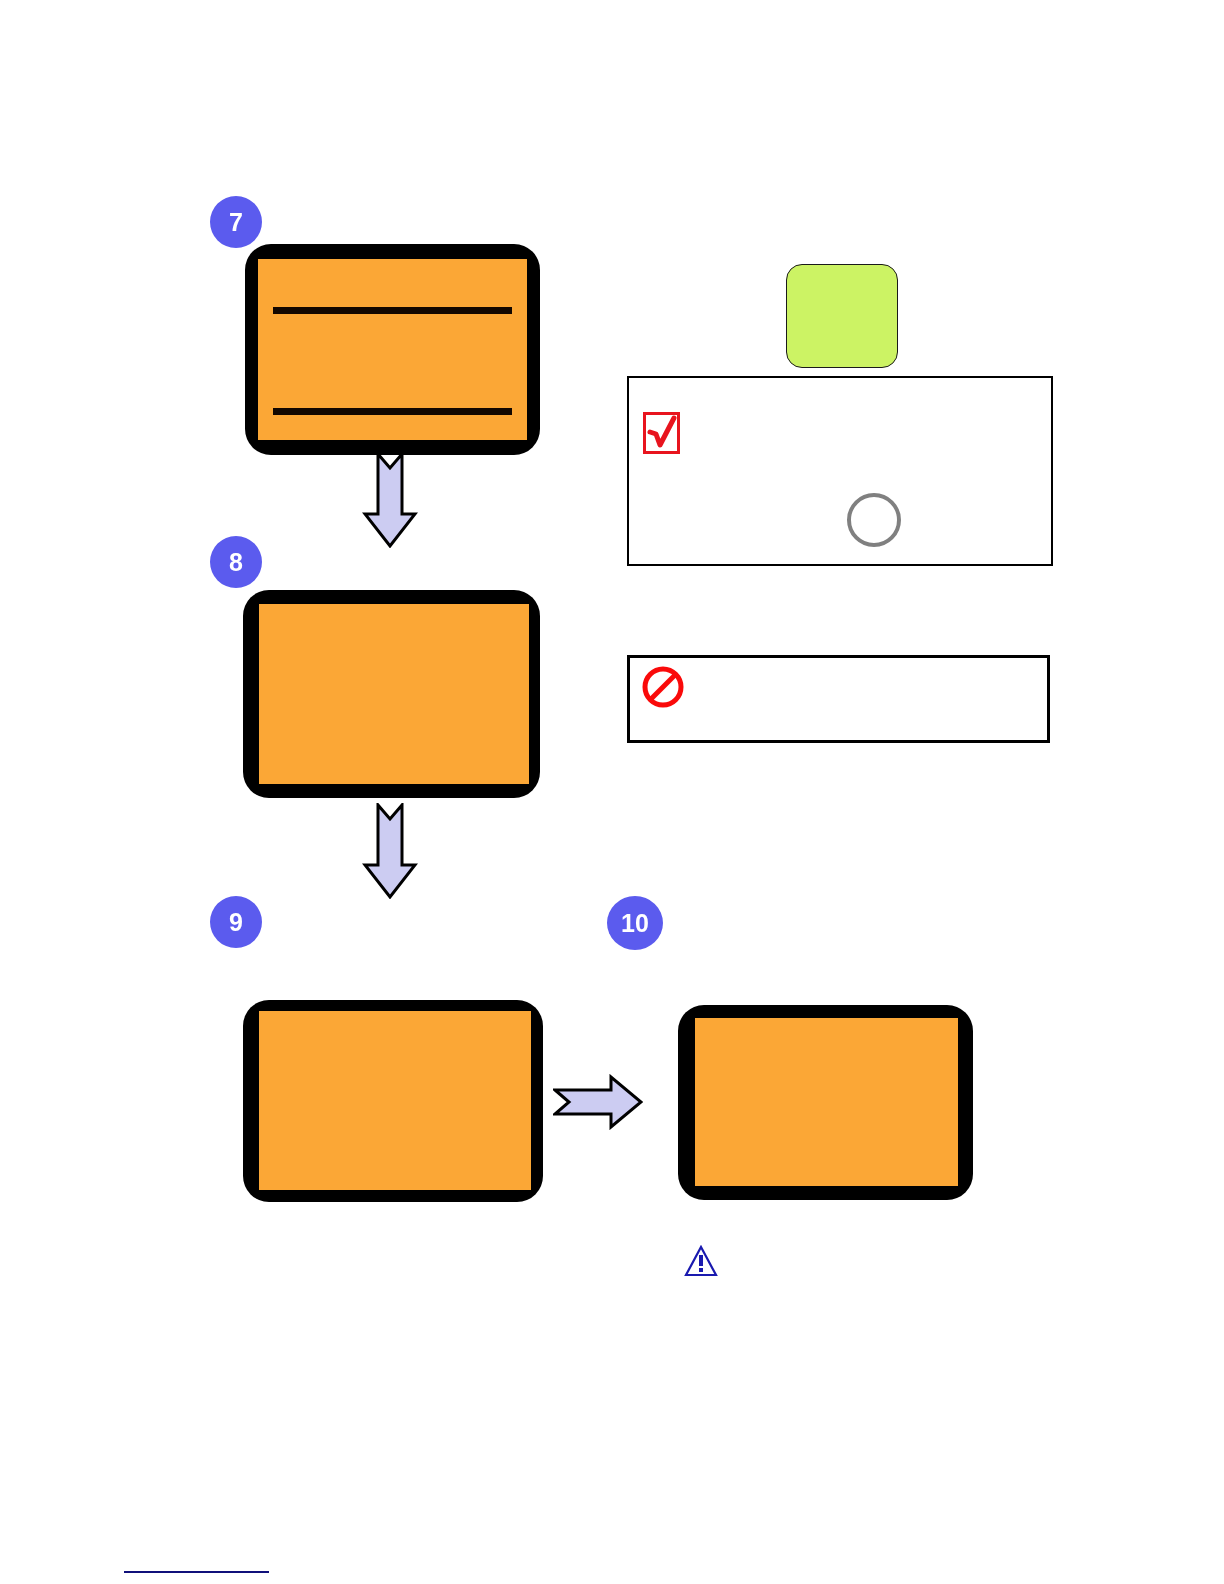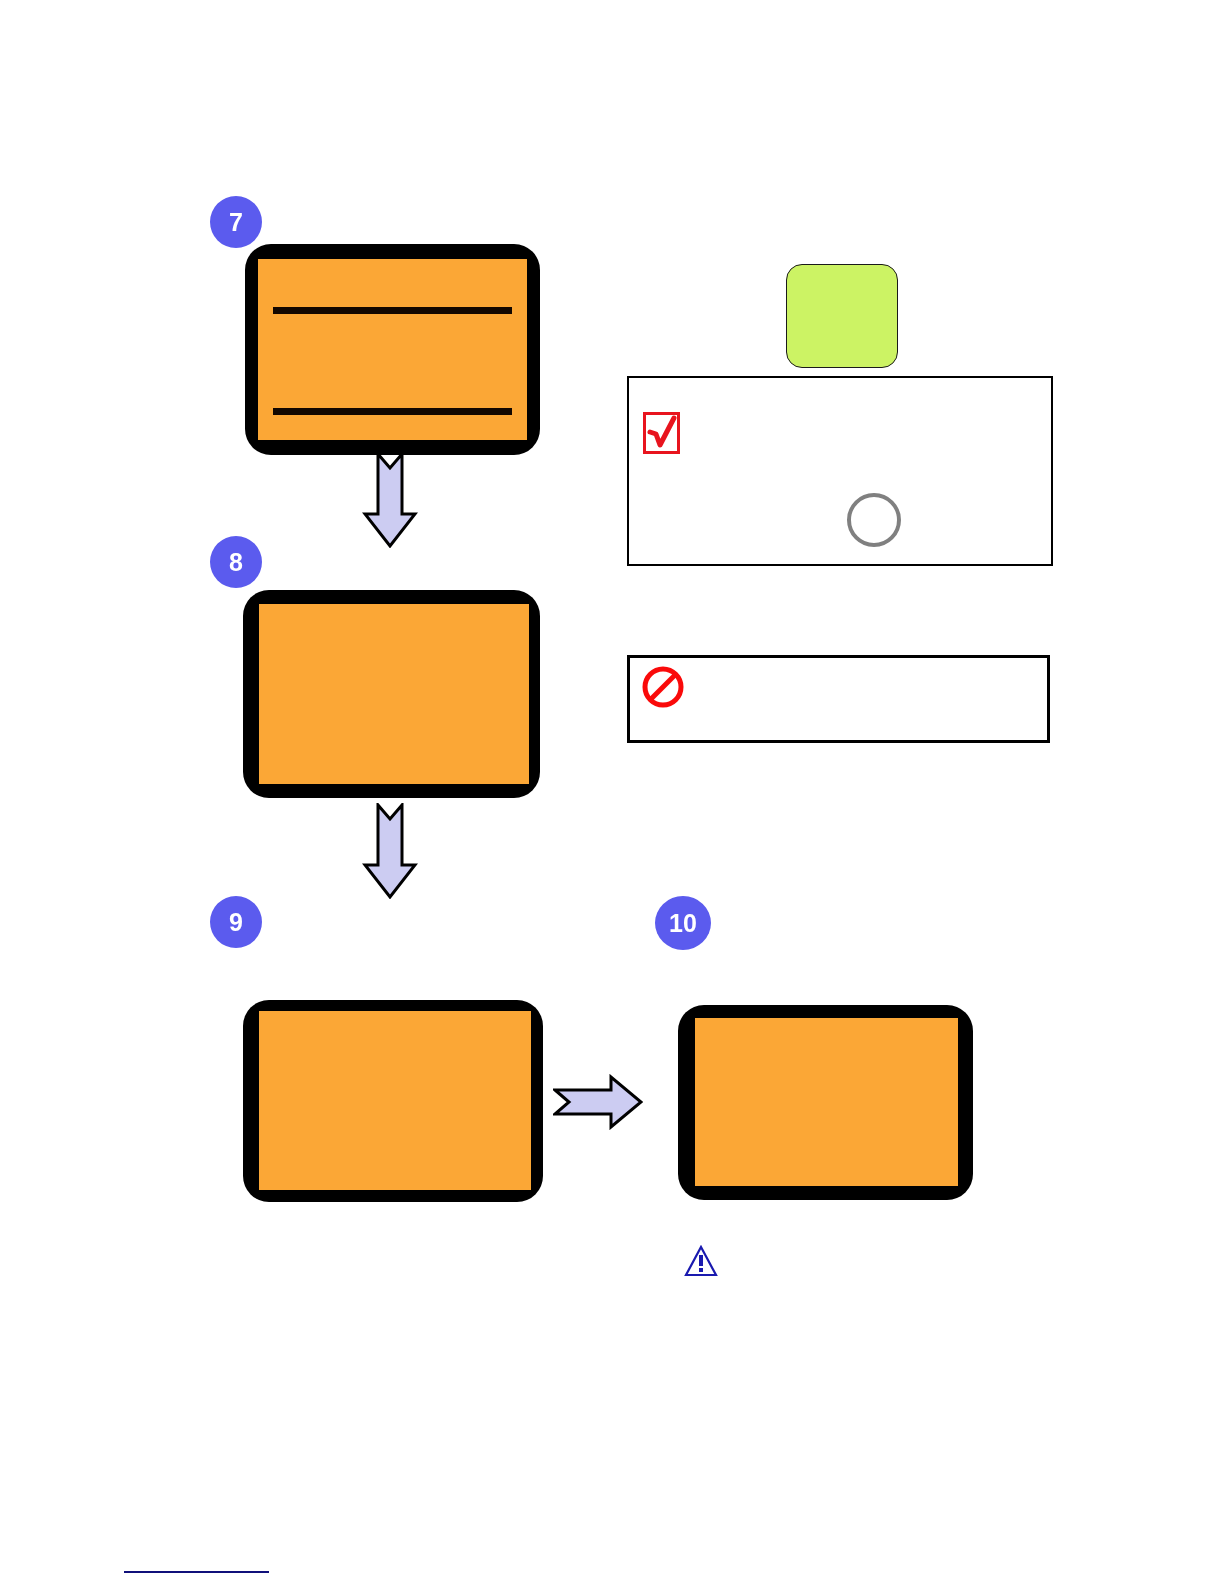--- a/index.html
+++ b/index.html
@@ -27,21 +27,21 @@
     font-weight: bold;
     display: flex;
     align-items: center;
     justify-content: center;
     line-height: 1;
     letter-spacing: 0px;
   }
   .step-badge.b7  { left: 210px;  top: 196px;  width: 52px; height: 52px; font-size: 25px; }
   .step-badge.b8  { left: 210px;  top: 536px;  width: 52px; height: 52px; font-size: 25px; }
   .step-badge.b9  { left: 210px;  top: 896px;  width: 52px; height: 52px; font-size: 25px; }
-  .step-badge.b10 { left: 655px;  top: 896px;  width: 56px; height: 54px; font-size: 25px; border-radius: 50%; }
+  .step-badge.b10 { left: 607px;  top: 896px;  width: 56px; height: 54px; font-size: 25px; border-radius: 50%; }
 
   
   .screen-frame {
     position: absolute;
     background: #000000;
     border-radius: 26px;
   }
   .screen-inner {
     position: absolute;
     background: #FBA736;

